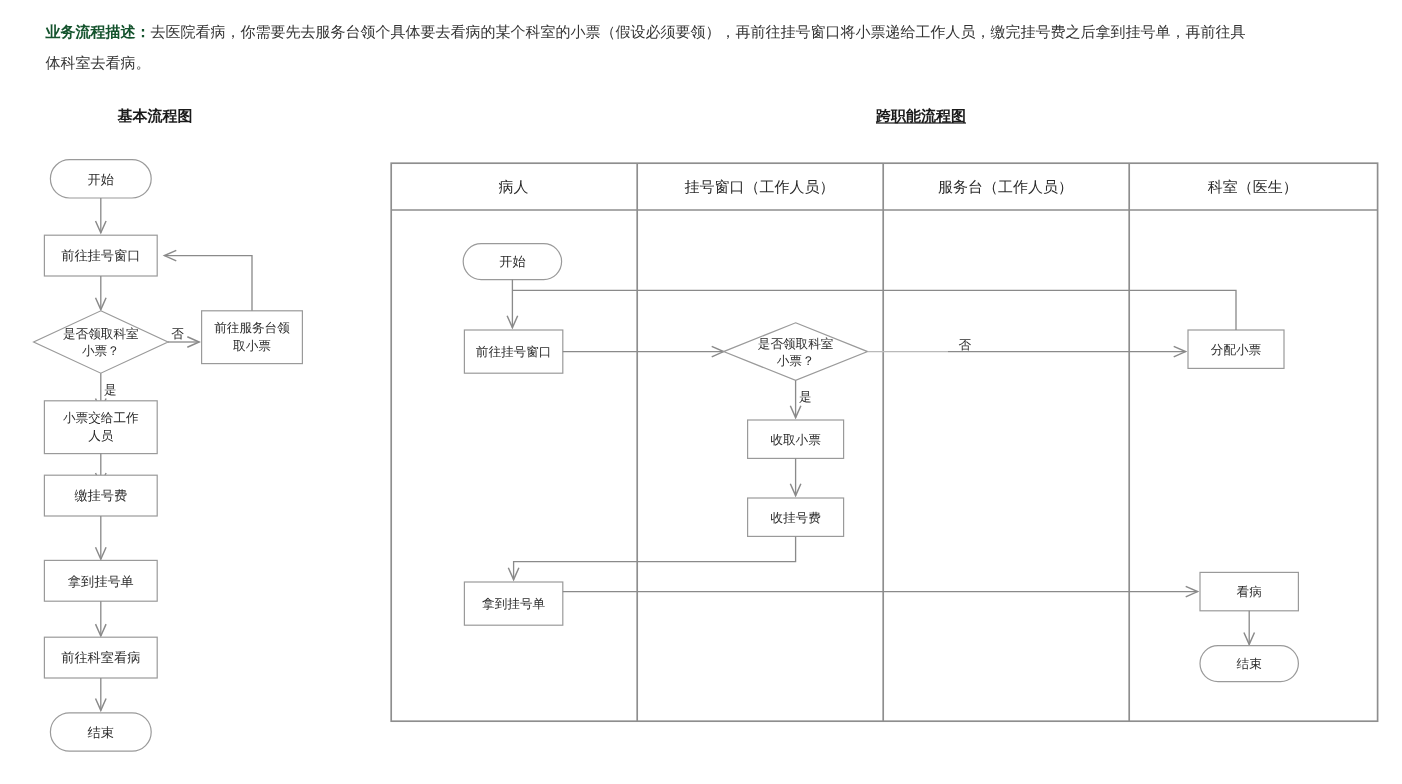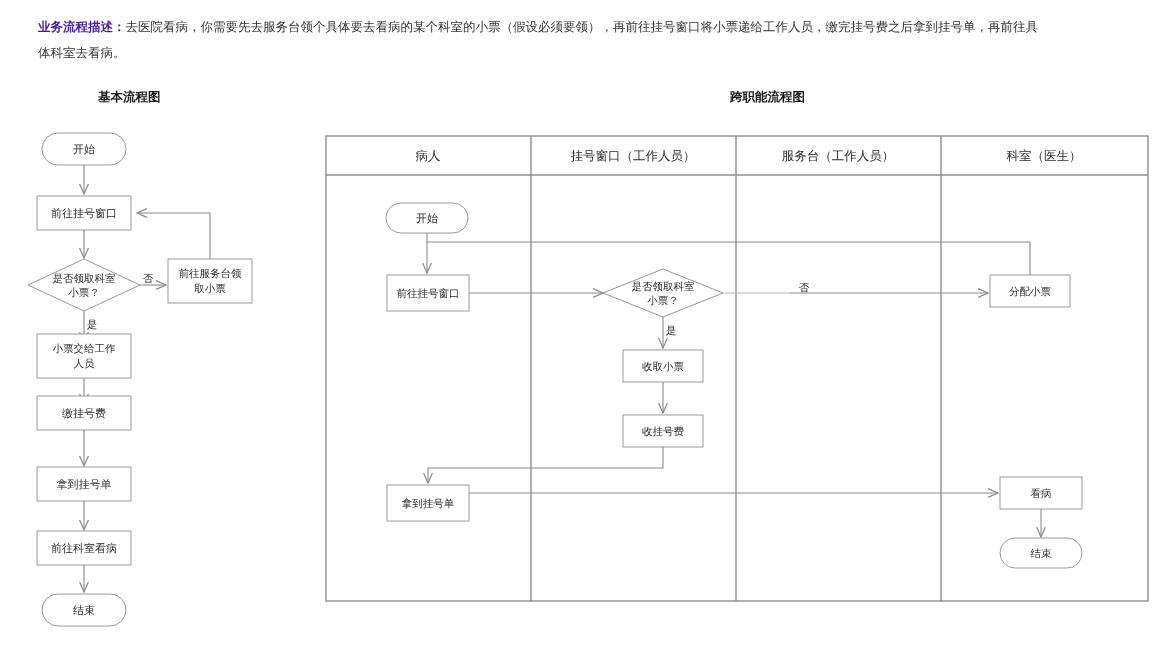--- a/index.html
+++ b/index.html
@@ -5,26 +5,26 @@
   html,body{margin:0;padding:0;background:#ffffff;}
   body{
     width:1168px;height:653px;position:relative;overflow:hidden;
     font-family:"DejaVu Sans","Liberation Sans",sans-serif;
     color:#2b2b2b;
   }
   #desc{
     position:absolute;left:38px;top:14px;width:1000px;
     font-size:12.5px;line-height:26px;color:#333;
   }
-  #desc b{font-weight:bold;color:#4c1d95;}
+  #desc b{font-weight:bold;color:#14532d;}
   .sec-title{
     position:absolute;font-size:12.5px;font-weight:bold;color:#1a1a1a;margin-left:43px;
   }
   #title-basic{left:55px;top:89px;}
-  #title-cross{left:687px;top:89px;}
+  #title-cross{left:687px;top:89px;text-decoration:underline;}
 
   svg{position:absolute;left:0;top:0;}
   .nd-rect{fill:#ffffff;stroke:#9a9a9a;stroke-width:1;}
   .nd-round{fill:#ffffff;stroke:#9a9a9a;stroke-width:1;}
   .nd-dia{fill:#ffffff;stroke:#9a9a9a;stroke-width:1;}
   .lane-out{fill:none;stroke:#8e8e8e;stroke-width:1.4;}
   .edge{fill:none;stroke:#8a8a8a;stroke-width:1.1;}
   .edge-dim{fill:none;stroke:#b9b9b9;stroke-width:1.1;}
   .arw{fill:none;stroke:#8a8a8a;stroke-width:1.1;}
   .lbl{font-family:"DejaVu Sans","Liberation Sans",sans-serif;font-size:11px;fill:#2b2b2b;}

